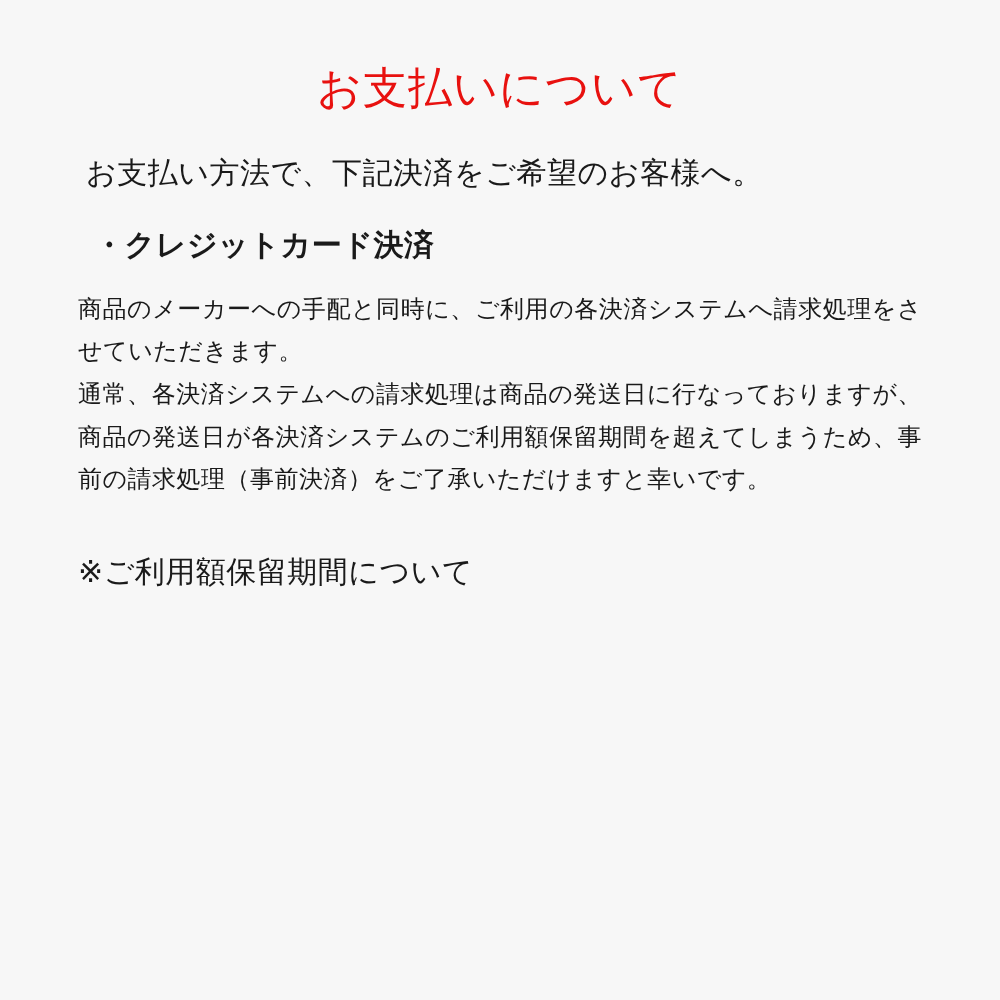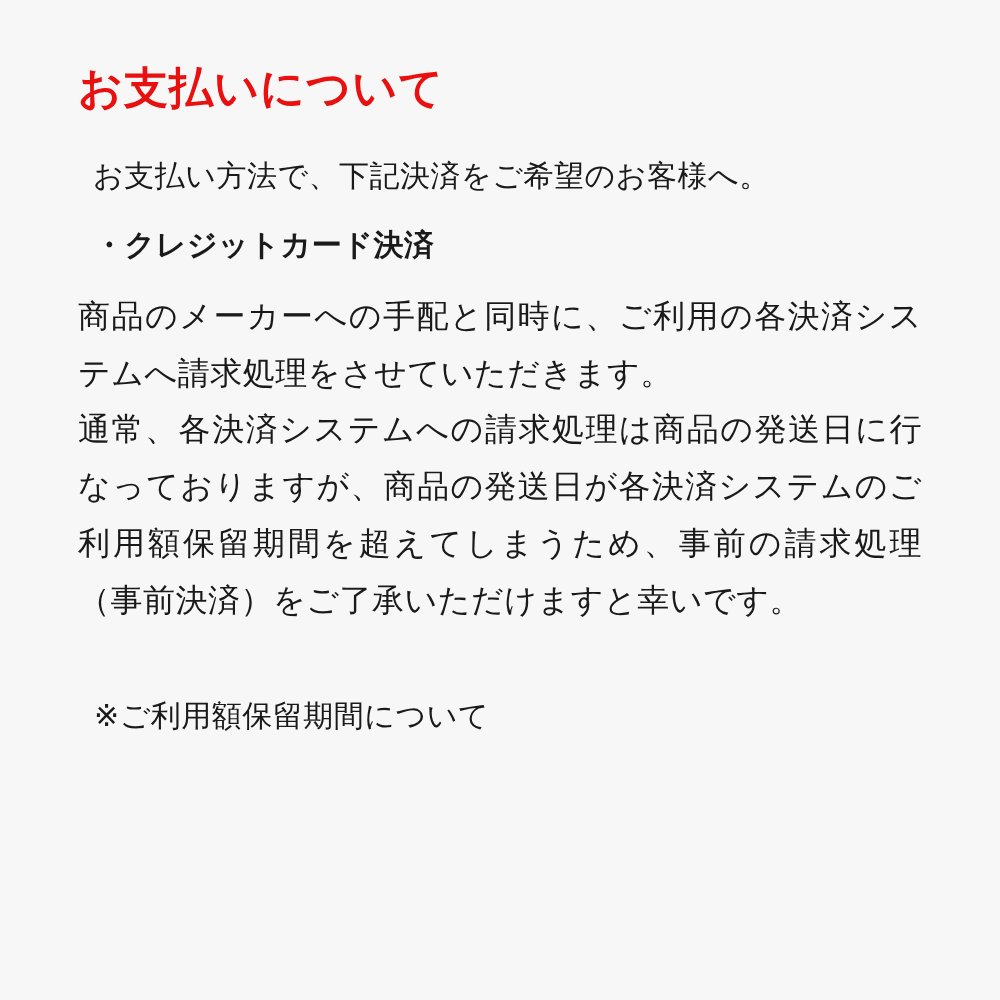--- a/index.html
+++ b/index.html
@@ -15,52 +15,54 @@
     -webkit-font-smoothing: antialiased;
   }
   .page {
     width: 1000px;
     height: 1000px;
     box-sizing: border-box;
     padding: 62px 78px 0 78px;
     position: relative;
   }
   .doc-title {
+    text-align: center;
     color: #e8110f;
     font-size: 44px;
-    font-weight: bold;
+    font-weight: normal;
     letter-spacing: 1px;
     margin: 0 0 34px 0;
     line-height: 1.2;
   }
   .body-block {
     font-size: 30px;
     line-height: 1.78;
     letter-spacing: 0.5px;
   }
   .line {
-    margin: 15px;
+    margin: 8px;
     white-space: pre-wrap;
+    font-family: Liberation Mono, monospace;
   }
   .bullet-line {
     font-weight: bold;
     margin: 16px;
   }
   .spacer {
     height: 44px;
   }
   .strong {
     font-weight: normal;
   }
   .note-head {
-    margin: 16px;
+    margin: 0;
   }
   .flow {
     margin: 0;
-    font-size: 32px;
+    font-size: 24px;
     line-height: 1.78;
     letter-spacing: 0.5px;
     text-align: justify;
     text-justify: inter-character;
   }
 </style>
 </head>
 <body>
 
 <div class="page">

